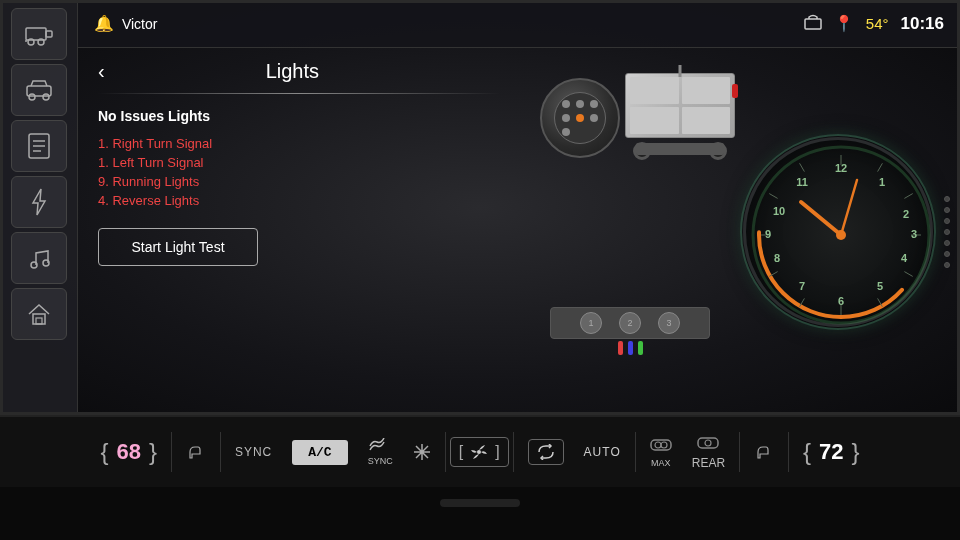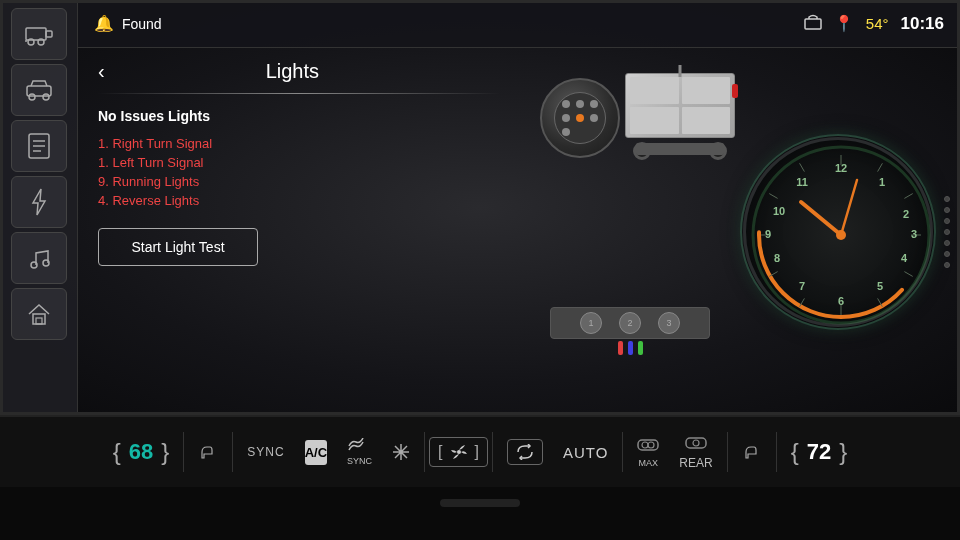--- a/index.html
+++ b/index.html
@@ -438,21 +438,21 @@
         <rect x="10" y="17" width="6" height="6" stroke="#aaa" stroke-width="1.2" fill="none"></rect>
       </svg>
     </div>
   </div>
 
   <div class="main-content">
 
     <div class="top-bar">
       <div class="user-info">
         <span class="bell-icon">🔔</span>
-        <span>Found</span>
+        <span>Victor</span>
       </div>
       <div class="top-right">
         <span class="status-icon">
           <svg width="18" height="16" viewBox="0 0 18 16" fill="none">
             <rect x="1" y="5" width="16" height="10" rx="1" stroke="#ccc" stroke-width="1.5" fill="none"></rect>
             <path d="M5 5 L5 3 Q9 0 13 3 L13 5" stroke="#ccc" stroke-width="1.5" fill="none"></path>
           </svg>
         </span>
         <span class="status-icon">📍</span>
         <span class="temperature">54°</span>
@@ -597,40 +597,40 @@
       </div>
 
     </div>
   </div>
 </div>
 
 <div class="controls-bar">
 
   <div class="ctrl-section">
     <span class="ctrl-bracket">{</span>
-    <span style="font-size:22px;font-weight:bold;color:#14b8a6;">68</span>
+    <span style="font-size:22px;font-weight:bold;color:#f9a8d4;">68</span>
     <span class="ctrl-bracket">}</span>
   </div>
 
   <div class="ctrl-divider"></div>
 
   <div class="ctrl-section">
     <svg width="20" height="20" viewBox="0 0 20 20" fill="none">
       <path d="M4 16 L4 10 Q4 5 9 5 L12 5 Q14 5 14 8 L14 12 L6 12 L6 16 Z" stroke="#aaa" stroke-width="1.2" fill="none"></path>
     </svg>
   </div>
 
   <div class="ctrl-divider"></div>
 
   <div class="ctrl-section">
     <span style="color:#bbb;font-size:12px;letter-spacing:1px;">SYNC</span>
   </div>
 
   <div class="ctrl-section">
-    <div style="background:#ccc;color:#000;padding:5px 0;border-radius:3px;font-size:13px;font-weight:bold;">A/C</div>
+    <div style="background:#ccc;color:#000;padding:5px 16px;border-radius:3px;font-size:13px;font-weight:bold;font-family:Liberation Mono, monospace;">A/C</div>
   </div>
 
   <div class="ctrl-section">
     <div>
       <svg width="18" height="14" viewBox="0 0 18 14" fill="none">
         <path d="M2 12 Q5 6 9 8 Q13 10 16 4" stroke="#bbb" stroke-width="1.5" fill="none"></path>
         <path d="M2 8 Q5 2 9 4 Q13 6 16 0" stroke="#bbb" stroke-width="1.5" fill="none"></path>
       </svg>
       <div style="font-size:9px;color:#bbb;text-align:center;">SYNC</div>
     </div>
@@ -668,21 +668,21 @@
       <svg width="18" height="16" viewBox="0 0 18 16" fill="none">
         <path d="M2 8 Q2 2 9 2 L14 2" stroke="#ccc" stroke-width="1.5" fill="none" marker-end="url(#arr)"></path>
         <path d="M16 8 Q16 14 9 14 L4 14" stroke="#ccc" stroke-width="1.5" fill="none"></path>
         <polyline points="12,0 14,2 12,4" stroke="#ccc" stroke-width="1.5" fill="none"></polyline>
         <polyline points="6,12 4,14 6,16" stroke="#ccc" stroke-width="1.5" fill="none"></polyline>
       </svg>
     </div>
   </div>
 
   <div class="ctrl-section">
-    <span style="color:#ccc;font-size:15px;letter-spacing:1px;">AUTO</span>
+    <span style="color:#ccc;font-size:12px;letter-spacing:1px;">AUTO</span>
   </div>
 
   <div class="ctrl-divider"></div>
 
   <div class="ctrl-section">
     <div style="text-align:center;">
       <svg width="22" height="18" viewBox="0 0 22 18" fill="none">
         <rect x="1" y="4" width="20" height="10" rx="4" stroke="#888" stroke-width="1.5" fill="none"></rect>
         <circle cx="8" cy="9" r="3" stroke="#888" stroke-width="1.2" fill="none"></circle>
         <circle cx="14" cy="9" r="3" stroke="#888" stroke-width="1.2" fill="none"></circle>

